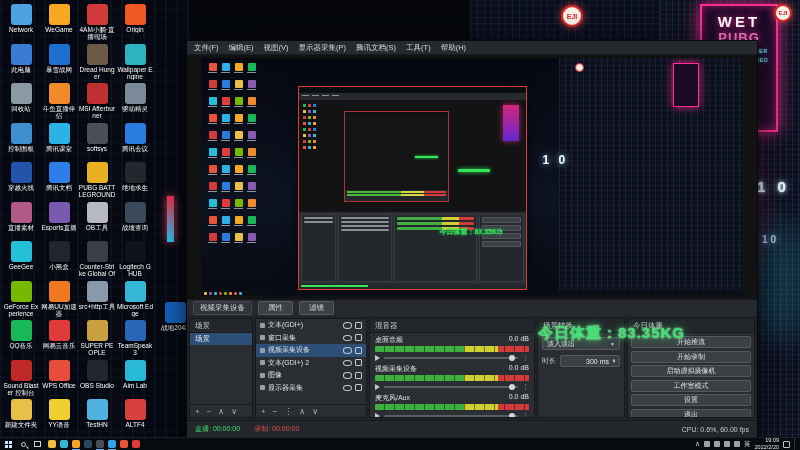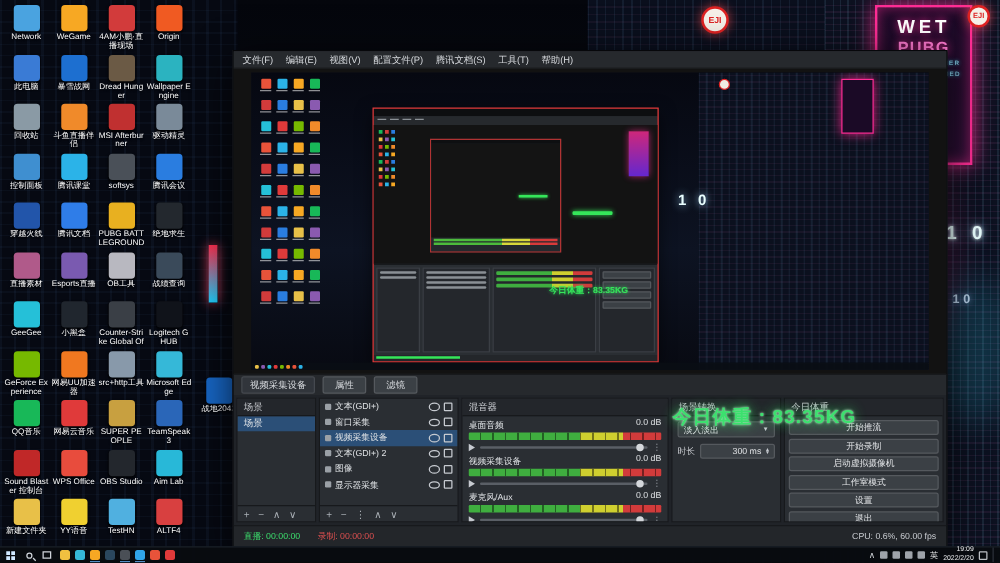--- a/index.html
+++ b/index.html
@@ -403,21 +403,21 @@
         <div class="dimg" style="background: rgb(216, 64, 64);"></div>
         <div class="dlabel">ALTF4</div>
       </div>
     </div>
 
   <div class="obs">
     <div id="obs-menu" class="obs-menu">
         <span class="mi">文件(F)</span>
         <span class="mi">编辑(E)</span>
         <span class="mi">视图(V)</span>
-        <span class="mi">配置文件(P)</span>
+        <span class="mi">显示器采集(P)</span>
         <span class="mi">腾讯文档(S)</span>
         <span class="mi">工具(T)</span>
         <span class="mi">帮助(H)</span>
       </div>
 
     <div class="obs-preview">
       <div class="cap">
         <div class="cap-wall"></div>
         <div class="cap-bldg"></div>
         <div class="cap-wet"></div>

